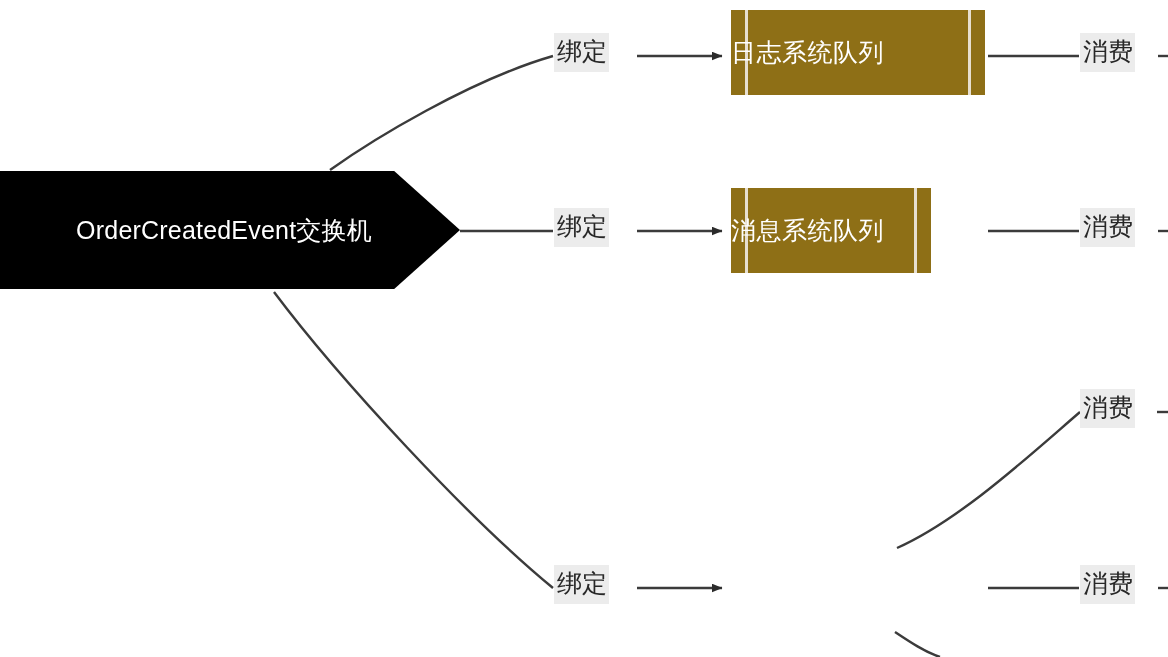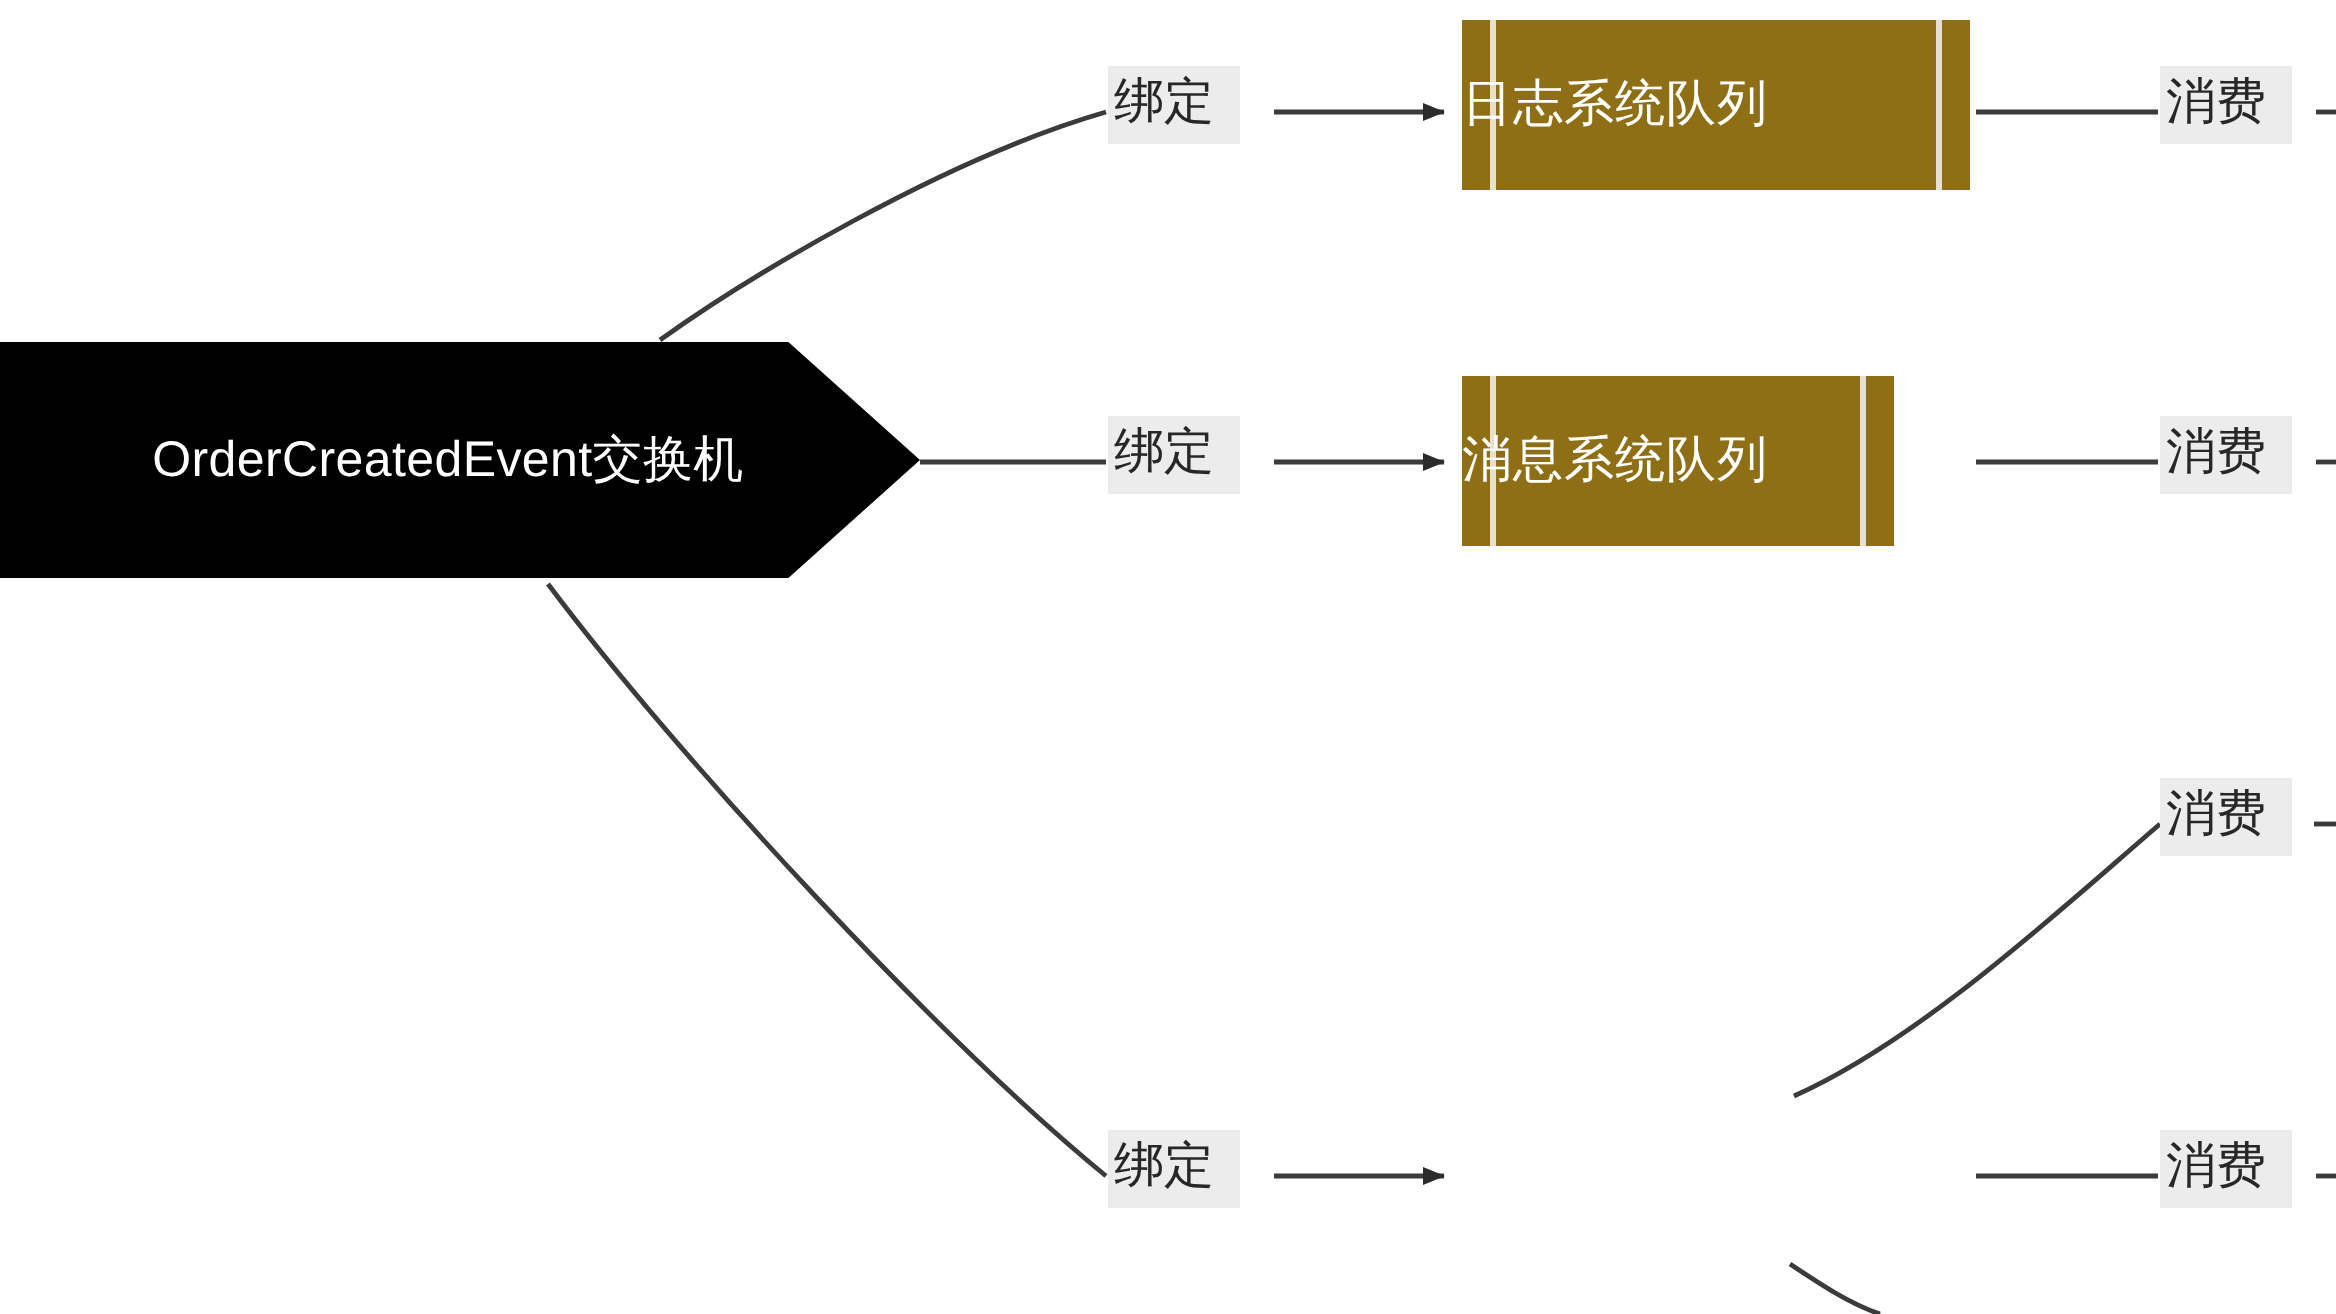--- a/index.html
+++ b/index.html
@@ -83,21 +83,21 @@
     letter-spacing: 0.5px;
   }
 
   
   .edge-label {
     position: absolute;
     background: #ECECEC;
     color: #272727;
     font-size: 25px;
     line-height: 1;
-    padding: 6px 13px 8px 3px;
+    padding: 6px 2px 8px 3px;
     white-space: nowrap;
     box-sizing: border-box;
   }
 </style>
 </head>
 <body>
 
 <div id="canvas">
 
   <svg id="edges" viewBox="0 0 1168 657" xmlns="http://www.w3.org/2000/svg">
@@ -137,21 +137,21 @@
   <div class="exchange">
     <div class="exchange-line">OrderCreatedEvent交换机</div>
   </div>
 
   <div class="queue" style="left:731px; top:10px; width:254px; height:85px;">
     <span class="bar left"></span>
     <span class="bar right"></span>
     <span class="queue-label">日志系统队列</span>
   </div>
 
-  <div class="queue" style="left:731px; top:188px; width:216px; height:85px;">
+  <div class="queue" style="left:731px; top:188px; width:200px; height:85px;">
     <span class="bar left"></span>
     <span class="bar right"></span>
     <span class="queue-label">消息系统队列</span>
   </div>
 
 
   <div class="edge-label" style="left:554px; top:33px;">绑定</div>
 
   <div class="edge-label" style="left:554px; top:208px;">绑定</div>
 

